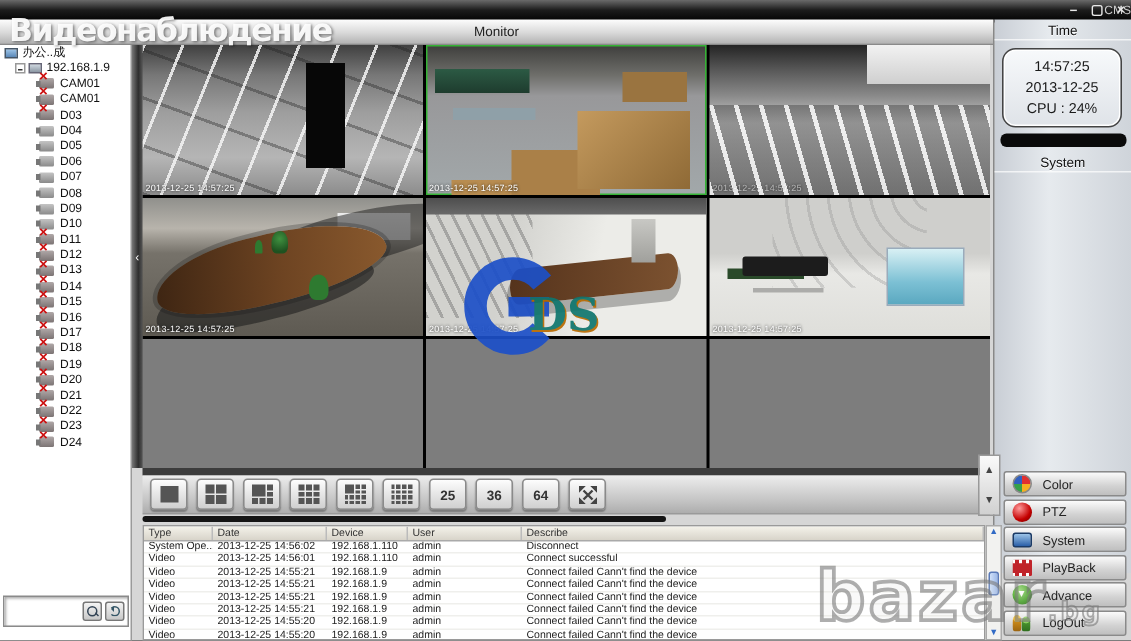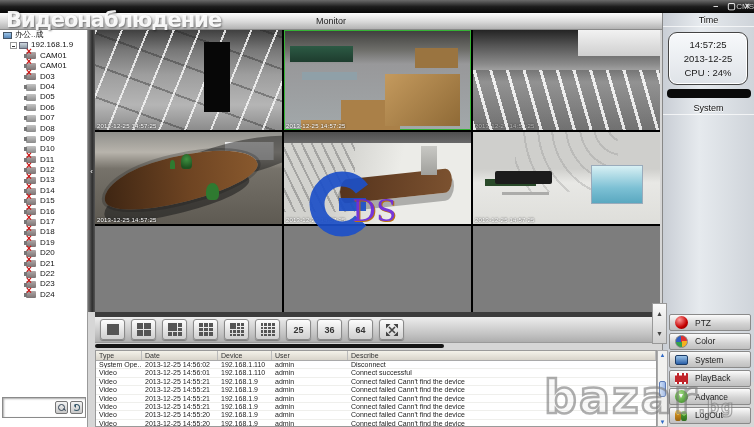--- a/index.html
+++ b/index.html
@@ -184,21 +184,21 @@
   .qi-logout::before{content:"";position:absolute;left:0;top:1px;width:6px;height:11px;
     background:radial-gradient(circle at 50% 20%,#f0c040 2.4px,transparent 2.8px),linear-gradient(#e8a020,#9a6410);border-radius:45% 45% 30% 30%;}
   .qi-logout::after{content:"";position:absolute;left:6px;top:2px;width:6px;height:10px;
     background:radial-gradient(circle at 50% 20%,#8cd060 2.4px,transparent 2.8px),linear-gradient(#58a838,#2f6e1e);border-radius:45% 45% 30% 30%;}
 
   
   .wm-top{position:absolute;left:6px;top:8px;z-index:20;pointer-events:none;
     font-family:"DejaVu Sans",sans-serif;font-size:21px;font-weight:bold;letter-spacing:-1px;
     color:rgba(255,255,255,.93);text-shadow:1px 1px 2px rgba(0,0,0,.45);}
   .wm-logo{position:absolute;left:306px;top:167px;width:140px;height:84px;z-index:6;pointer-events:none;opacity:.92;}
-  .wm-logo .ds{position:absolute;left:46px;top:26px;font-size:30px;font-weight:400;color:#6d28d9;
+  .wm-logo .ds{position:absolute;left:46px;top:26px;font-size:30px;font-weight:700;color:#0f766e;
     font-family:"DejaVu Serif",serif;text-shadow:1px 1px 0 #b86a00;}
   .wm-bazar{position:absolute;left:544px;top:370px;z-index:20;pointer-events:none;white-space:nowrap;
     font-family:"DejaVu Sans",sans-serif;font-weight:bold;font-size:46px;letter-spacing:2px;
     color:rgba(220,220,220,.18);-webkit-text-stroke:2.5px rgba(120,120,120,.6);}
   .wm-bazar .bg-part{font-size:17px;-webkit-text-stroke:1.2px rgba(120,120,120,.6);}
 </style>
 </head>
 <body>
 
 <div class="app">
@@ -544,26 +544,26 @@
     <div class="phead">Time</div>
     <div class="clockbox">
       <div>14:57:25</div>
       <div>2013-12-25</div>
       <div>CPU : 24%</div>
     </div>
     <div class="blackpill"></div>
     <div class="syshead phead">System</div>
     <div class="qmenu" id="quick-menu">
         <div class="qbtn">
+          <span class="qi qi-color"></span>
+          <span>Color</span>
+        </div>
+        <div class="qbtn">
           <span class="qi qi-ptz"></span>
           <span>PTZ</span>
-        </div>
-        <div class="qbtn">
-          <span class="qi qi-color"></span>
-          <span>Color</span>
         </div>
         <div class="qbtn">
           <span class="qi qi-system"></span>
           <span>System</span>
         </div>
         <div class="qbtn">
           <span class="qi qi-playback"></span>
           <span>PlayBack</span>
         </div>
         <div class="qbtn">

